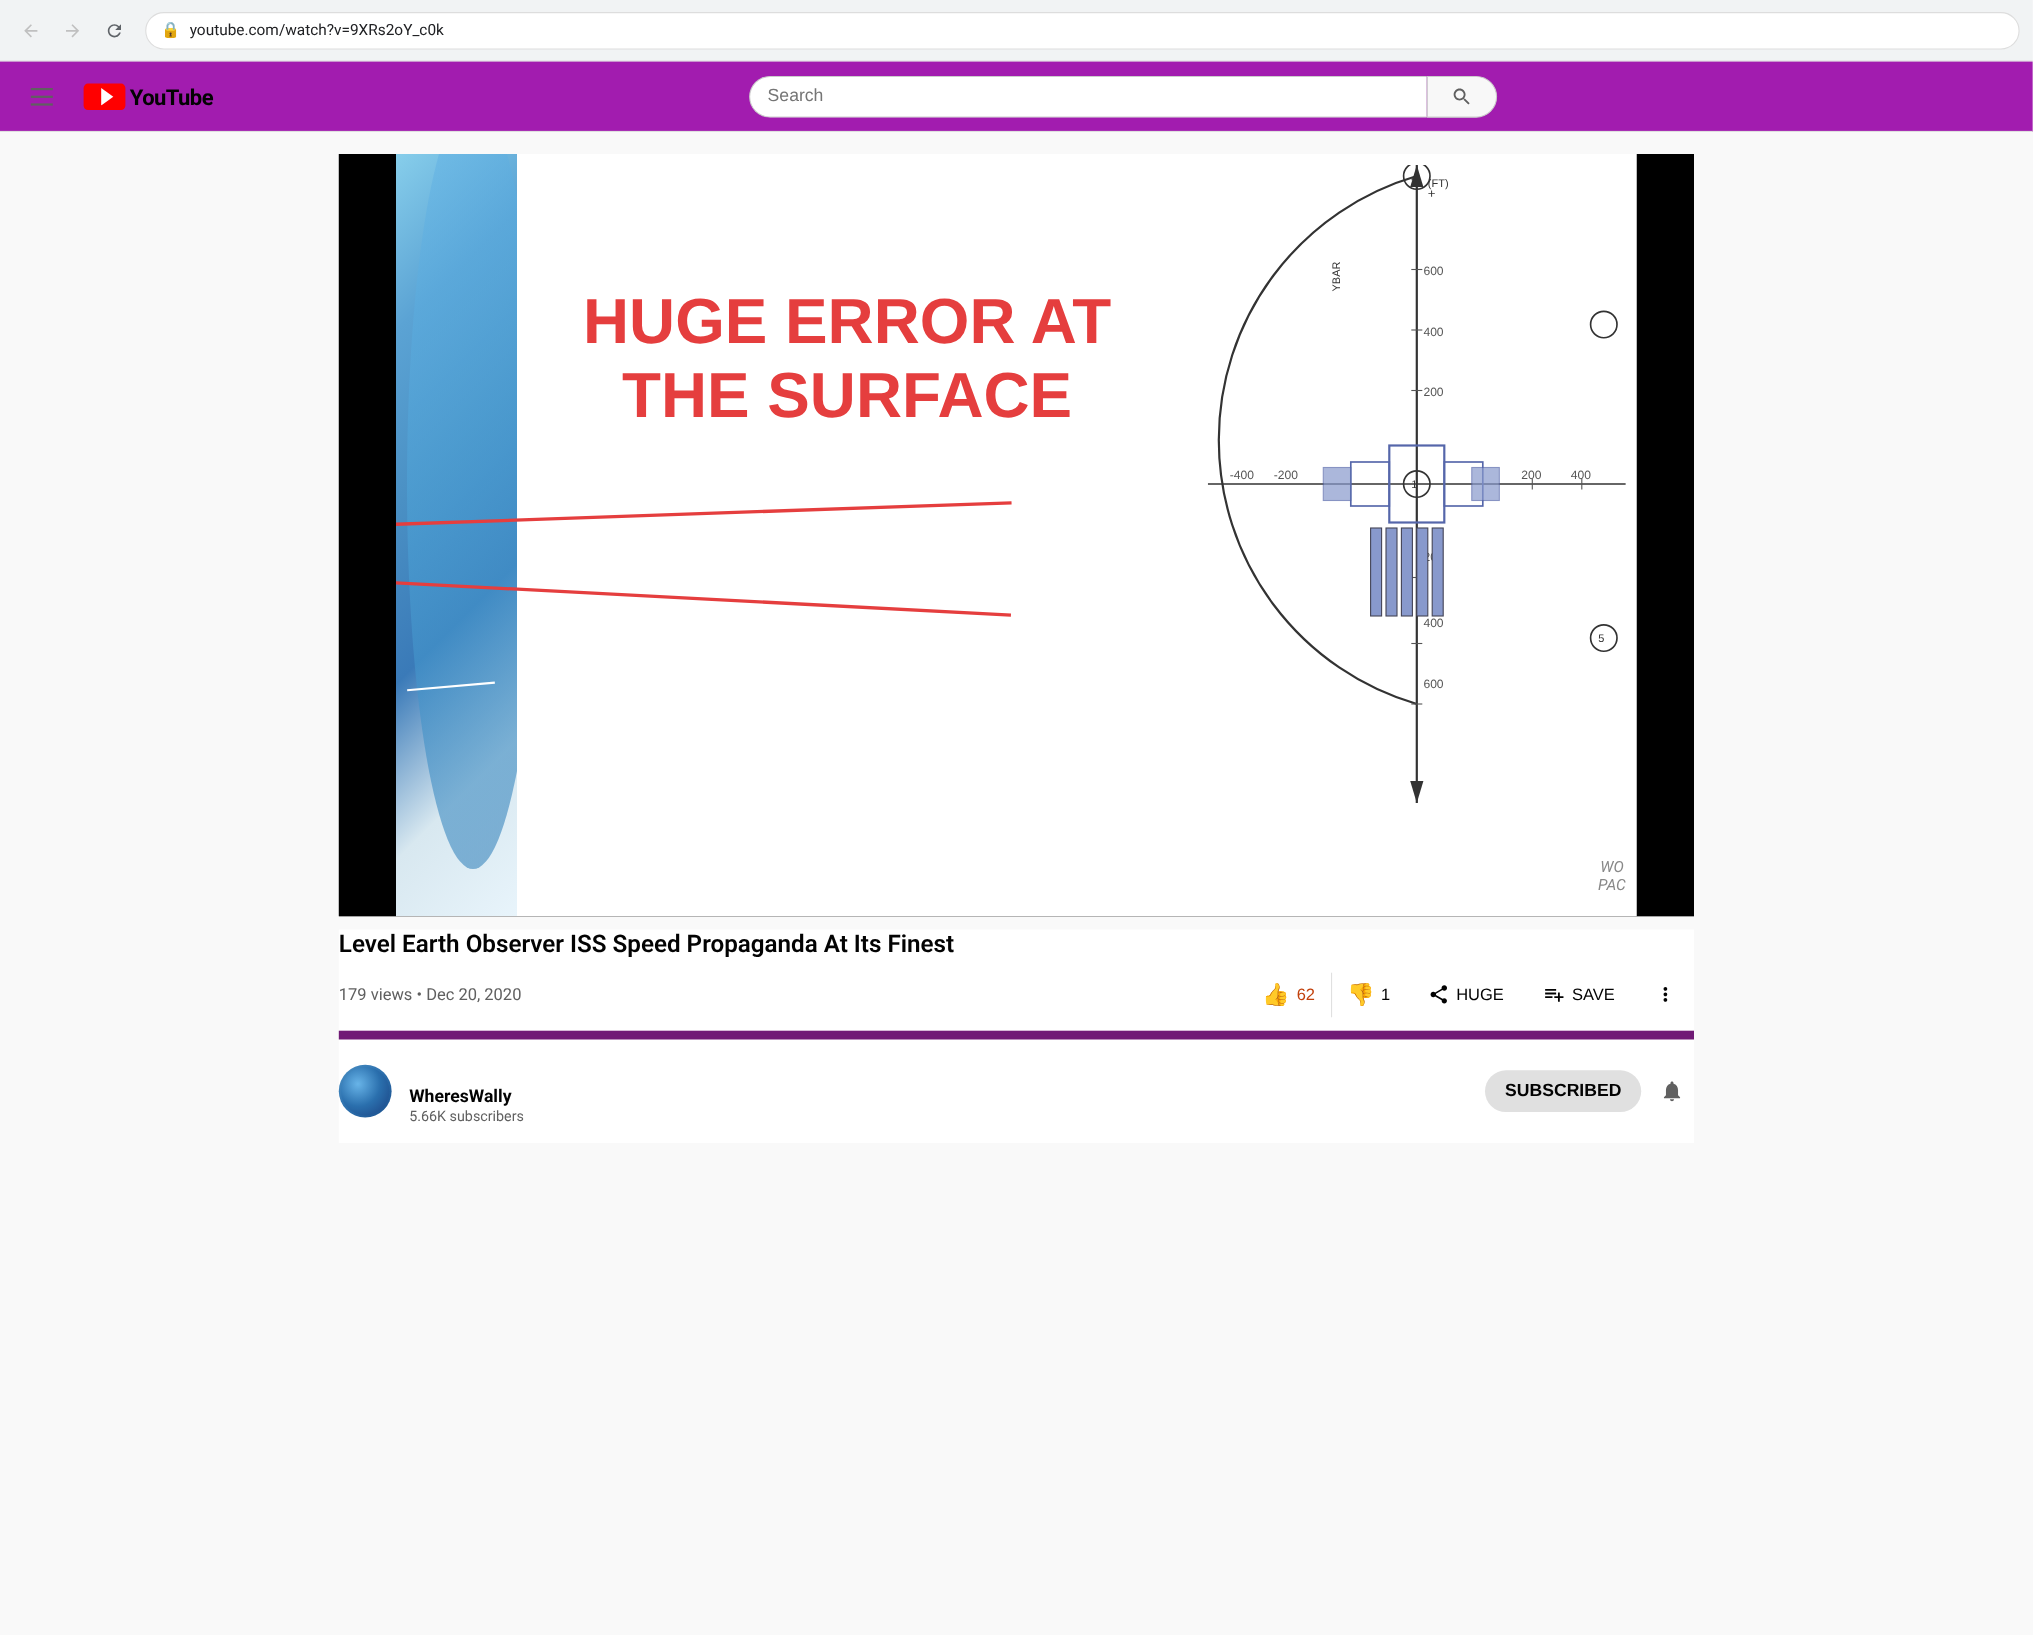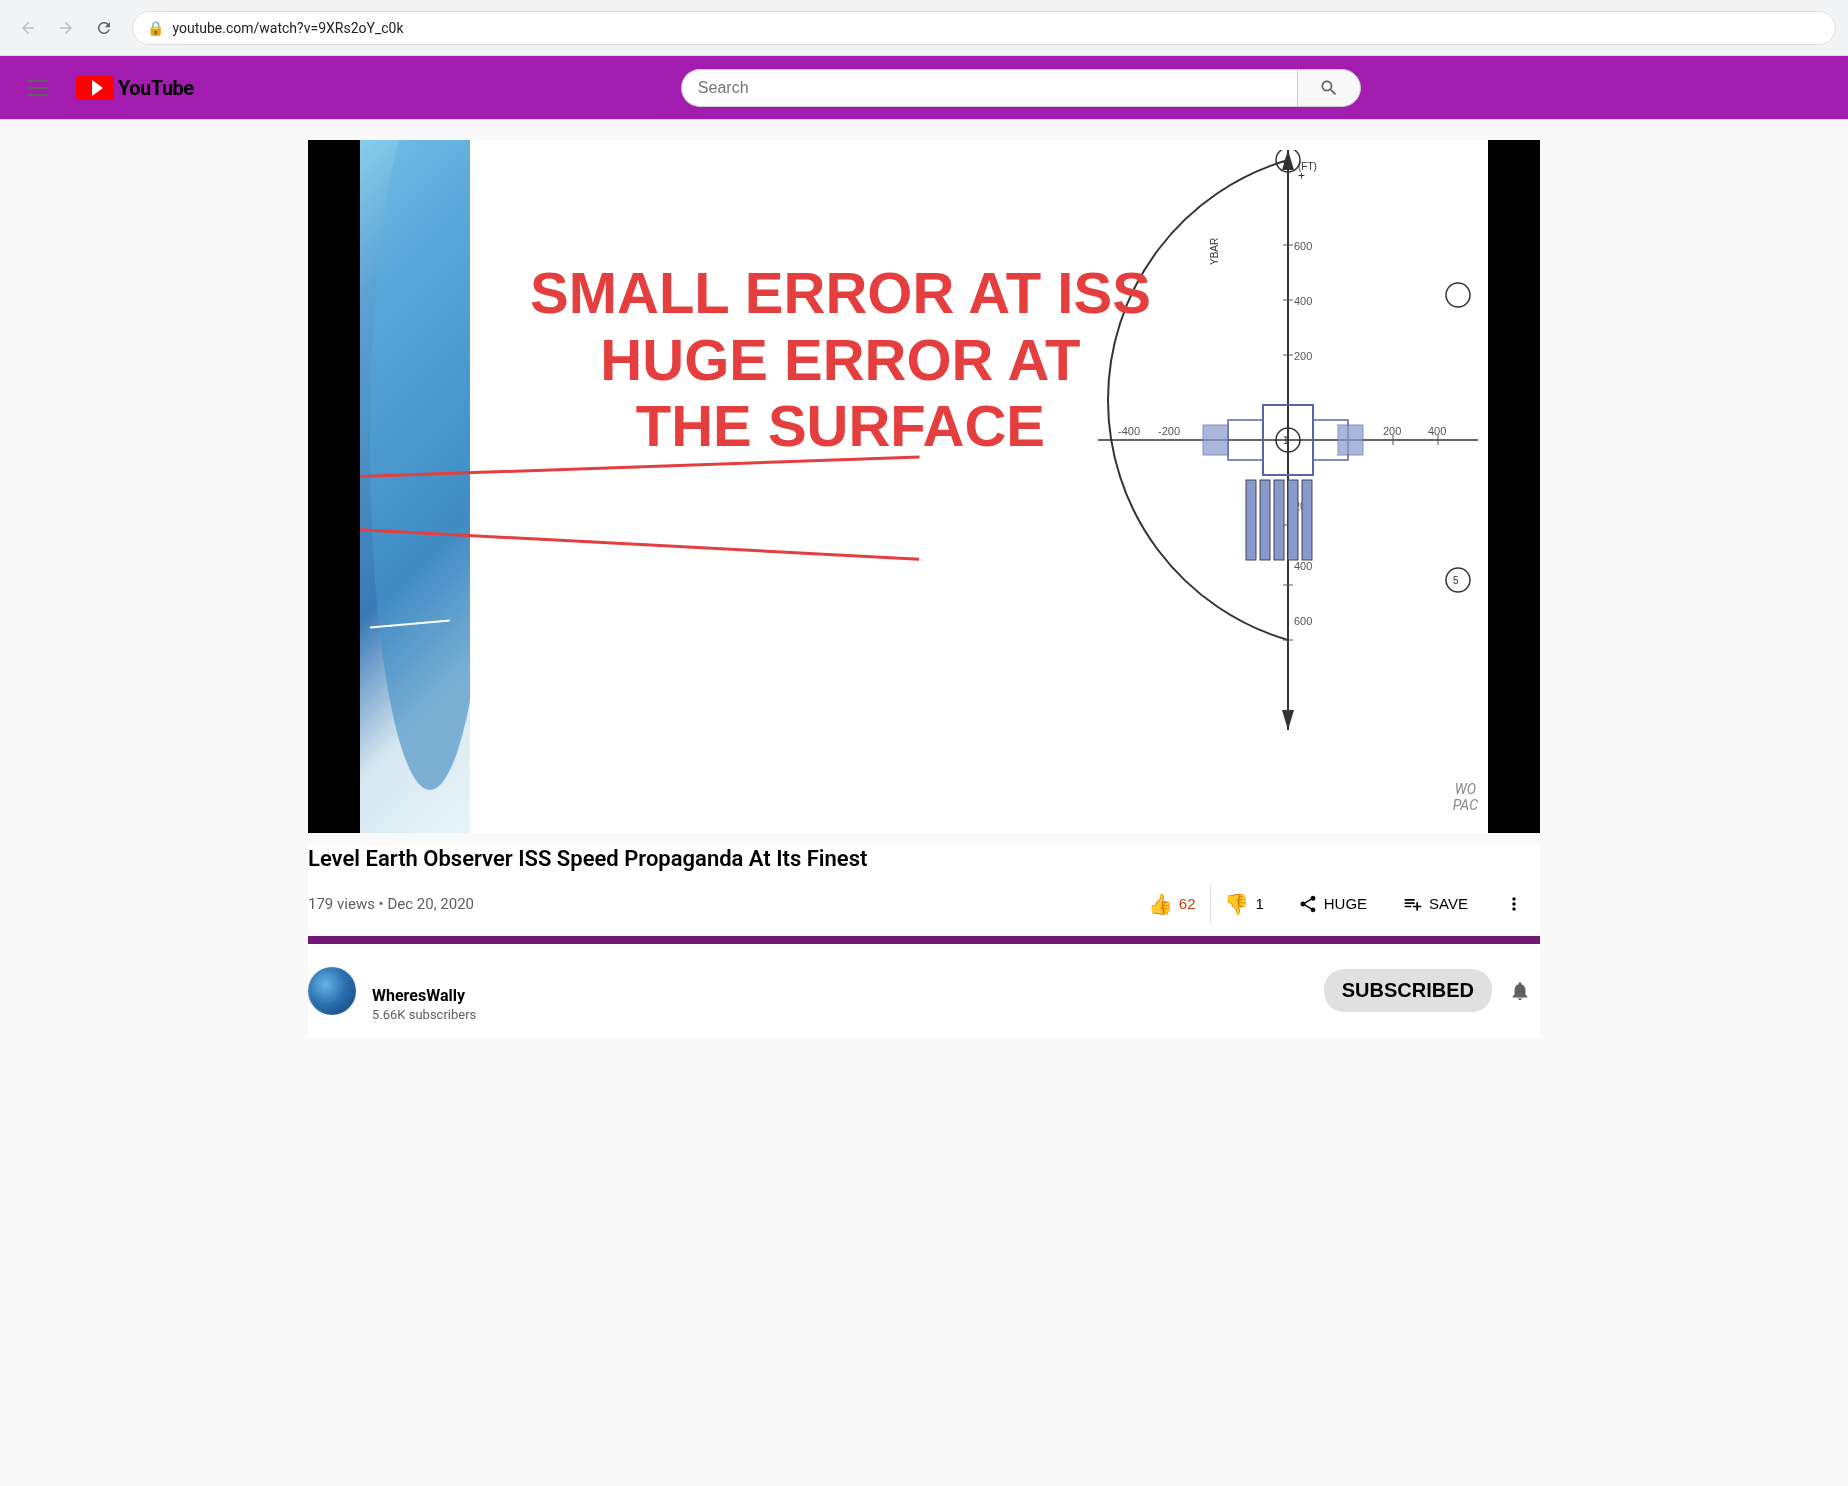--- a/index.html
+++ b/index.html
@@ -293,21 +293,21 @@
       position: relative;
     }
     .channel-info {}
     .channel-name { font-size: 16px; font-weight: 700; color: #030303; margin-top: 26px; }
     .channel-subs { font-size: 13px; color: #606060; margin-top: 2px; }
     .subscribe-btn {
       padding: 10px 18px;
       background: #e0e0e0;
       border: none;
       border-radius: 20px;
-      font-size: 20px;
+      font-size: 16px;
       font-weight: 600;
       color: #030303;
       cursor: pointer;
     }
     .bell-btn {
       width: 40px; height: 40px; background: none; border: none;
       cursor: pointer; display: flex; align-items: center; justify-content: center;
       color: #606060; font-size: 20px;
     }
   </style>
@@ -373,21 +373,20 @@
       <div class="video-content">
 
         <div class="earth-section">
           <div class="earth-curve"></div>
           <div class="white-line"></div>
         </div>
 
         <div class="main-white-area">
 
           <div class="error-text-container">
-            <div class="error-line">SMALL ERROR AT ISS</div>
             <div class="error-line">HUGE ERROR AT</div>
             <div class="error-line">THE SURFACE</div>
           </div>
 
           <svg class="iss-diagram" viewBox="0 0 380 580" xmlns="http://www.w3.org/2000/svg">
 
             <path d="M 190 490 A 250 250 0 0 1 190 10" stroke="#333" stroke-width="2" fill="none"></path>
 
             <line x1="190" y1="0" x2="190" y2="580" stroke="#333" stroke-width="2"></line>
 

